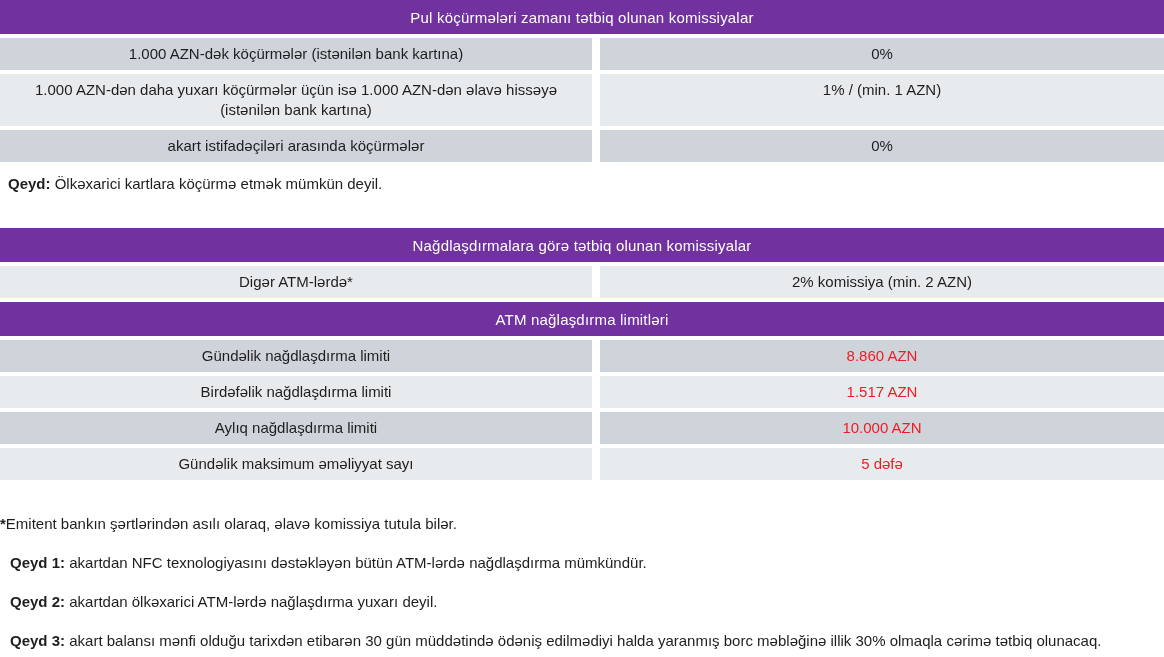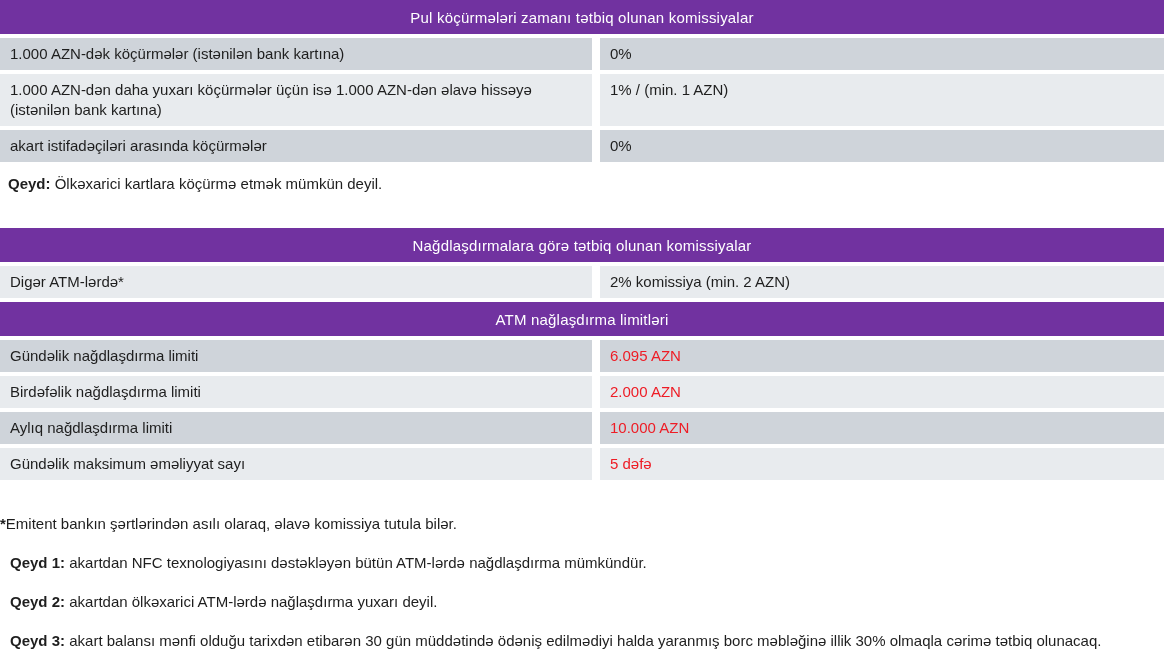--- a/index.html
+++ b/index.html
@@ -32,20 +32,21 @@
     display: grid;
     grid-template-columns: 592px 1fr;
     column-gap: 8px;
     margin-bottom: 4px;
   }
   .fee-row > div {
     padding: 6px 10px;
     line-height: 20px;
     min-height: 31px;
     display: block;
+    text-align: center;
   }
   .row-dark > div { background: var(--row-dark, #cfd4da); }
   .row-light > div { background: var(--row-light, #e8ebee); }
   .value-red { color: var(--red, #ee1c25); }
   .note {
     margin: 12px 0 0 8px;
     line-height: 20px;
   }
   .note b { font-weight: 700; }
   .spacer-lg { height: 34px; }
@@ -84,25 +85,25 @@
 
   <div class="fee-row row-light">
     <div>Digər ATM-lərdə*</div>
     <div>2% komissiya (min. 2 AZN)</div>
   </div>
 
   <div class="section-header">ATM nağlaşdırma limitləri</div>
 
   <div class="fee-row row-dark">
     <div>Gündəlik nağdlaşdırma limiti</div>
-    <div class="value-red">6.095 AZN</div>
+    <div class="value-red">8.860 AZN</div>
   </div>
   <div class="fee-row row-light">
     <div>Birdəfəlik nağdlaşdırma limiti</div>
-    <div class="value-red">2.000 AZN</div>
+    <div class="value-red">1.517 AZN</div>
   </div>
   <div class="fee-row row-dark">
     <div>Aylıq nağdlaşdırma limiti</div>
     <div class="value-red">10.000 AZN</div>
   </div>
   <div class="fee-row row-light">
     <div>Gündəlik maksimum əməliyyat sayı</div>
     <div class="value-red">5 dəfə</div>
   </div>
 

